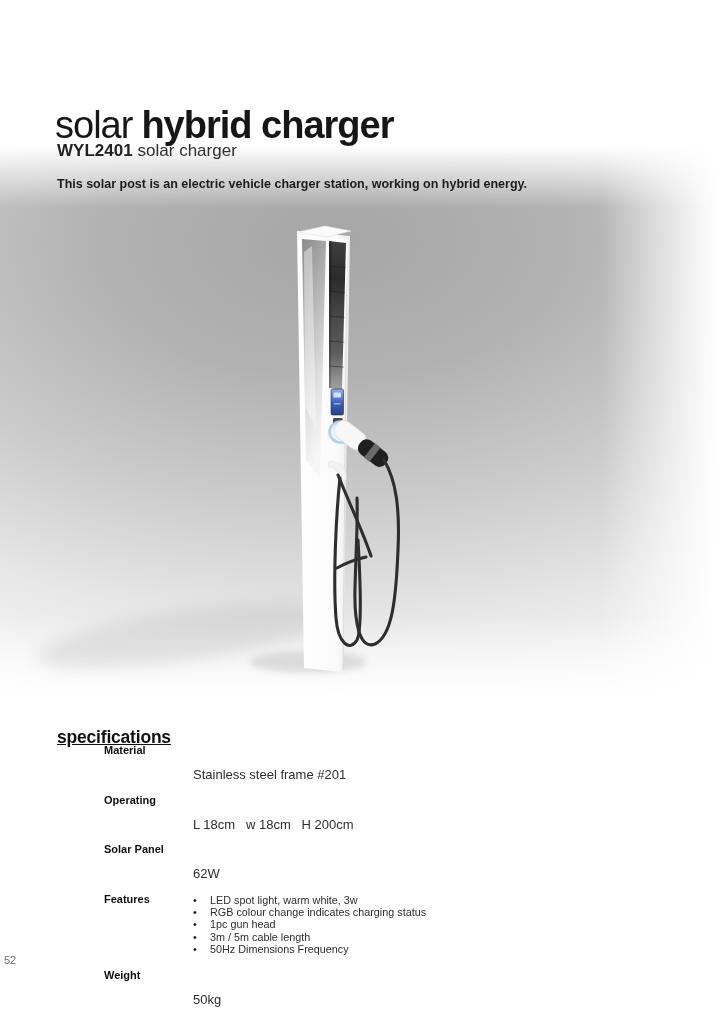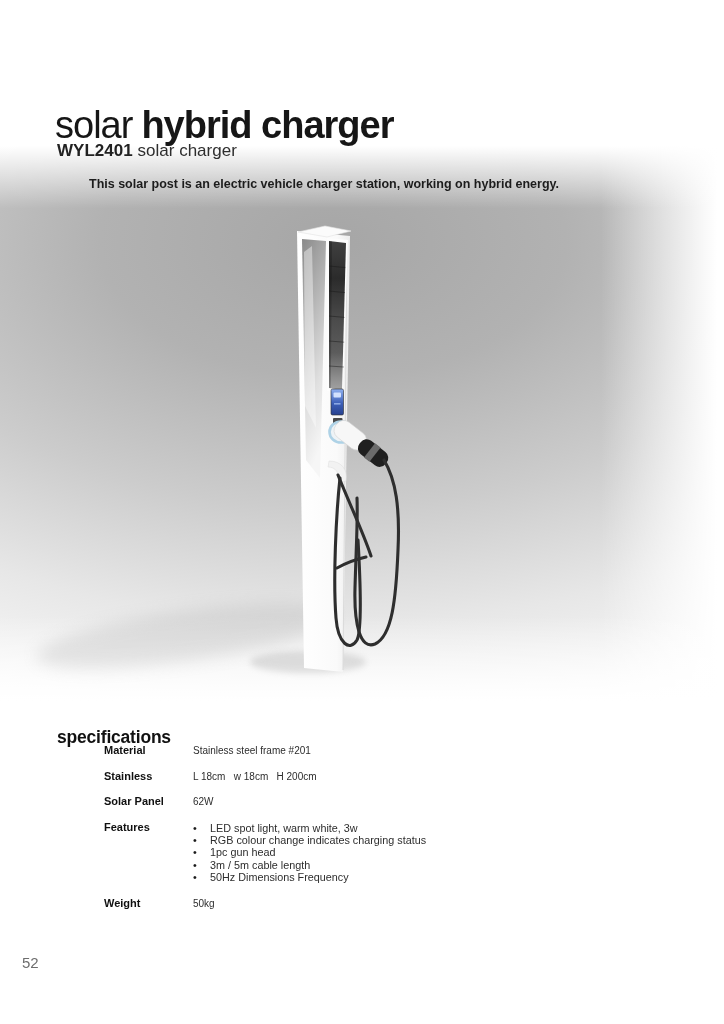--- a/index.html
+++ b/index.html
@@ -33,46 +33,46 @@
   .title .light{font-weight:400;margin-right:9px;}
   .title .bold{font-weight:700;}
 
   .subtitle{
     position:absolute;left:57px;top:141px;
     font-size:17px;line-height:19px;color:#222;white-space:nowrap;
   }
   .subtitle .code{font-weight:700;margin-right:5px;text-align:center;}
   .subtitle .desc{font-weight:400;color:#2e2e2e;}
 
-  .desc-block{position:absolute;left:57px;top:177px;width:556px;margin-left:32px;}
+  .desc-block{position:absolute;left:57px;top:177px;width:556px;}
   .desc-block p{
     margin:0 0 13px 0;font-size:12.5px;line-height:15px;font-weight:700;color:#1c1c1c;
   }
 
   .specs-heading{
     position:absolute;left:57px;top:712px;
-    font-size:17.5px;font-weight:700;color:#111;letter-spacing:-0.2px;
+    font-size:17.5px;font-weight:700;color:#111;letter-spacing:-0.2px;text-decoration:underline;
   }
 
   .specs{position:absolute;left:57px;top:745px;width:520px;}
   .spec-row{display:flex;margin-bottom:14px;}
   .spec-label{
     width:89px;flex:0 0 89px;
     font-size:11px;line-height:11.5px;font-weight:700;color:#101010;padding-left:47px;
   }
   .spec-value{
-    font-size:10px;line-height:11.5px;color:#2d2d2d;white-space:pre-wrap;
+    font-size:13px;line-height:11.5px;color:#2d2d2d;white-space:pre-wrap;margin-top:24px;
   }
   .feature-list{margin:0;padding:0;list-style:none;}
   .feature-list li{display:flex;font-size:10.8px;line-height:12.4px;color:#2d2d2d;}
   .bullet{flex:0 0 17px;width:17px;font-size:10.8px;color:#1a1a1a;}
 
   .page-number{
-    position:absolute;left:22px;top:954px;
-    font-size:15px;color:#6d6d6d;
+    position:absolute;left:4px;top:954px;
+    font-size:11px;color:#6d6d6d;
   }
 </style>
 </head>
 <body>
 
 <div class="page">
 
   <div class="photo-bg"></div>
 
   <svg class="product-svg" width="724" height="1024" viewBox="0 0 724 1024">
@@ -181,21 +181,21 @@
     <h2 class="specs-heading">specifications</h2>
 
     <div class="specs">
 
       <div class="spec-row">
         <div class="spec-label">Material</div>
         <div class="spec-value">Stainless steel frame #201</div>
       </div>
 
       <div class="spec-row">
-        <div class="spec-label">Stainless</div>
+        <div class="spec-label">Operating</div>
         <div class="spec-value">L 18cm   w 18cm   H 200cm</div>
       </div>
 
       <div class="spec-row">
         <div class="spec-label">Solar Panel</div>
         <div class="spec-value">62W</div>
       </div>
 
 
       <div class="spec-row">

